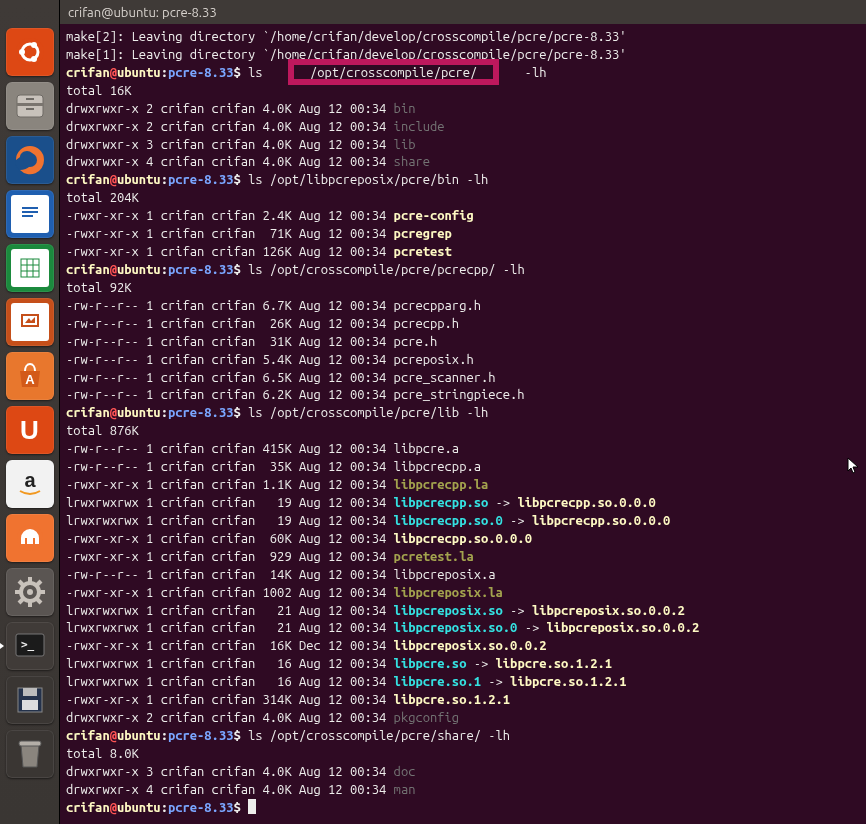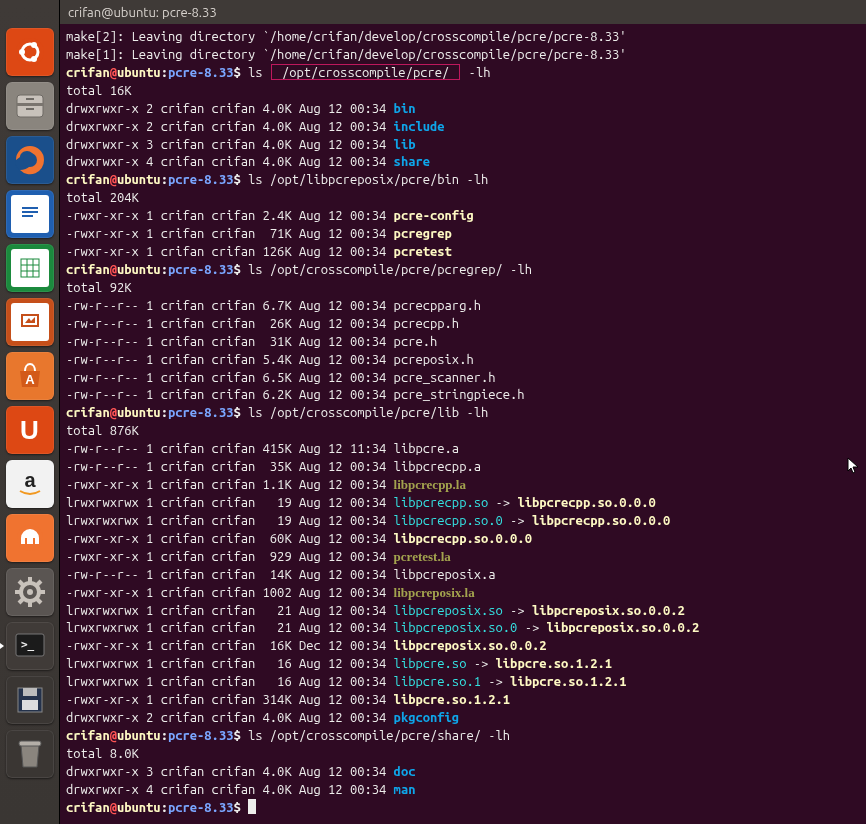--- a/index.html
+++ b/index.html
@@ -87,27 +87,27 @@
     padding: 4px 6px;
     box-sizing: border-box;
     color: #eeeeec;
     font-size: 13px;
     line-height: 17.92px;
     white-space: pre;
     overflow: hidden;
   }
   .c-green  { color:#fef9c3; font-weight:bold; }
   .c-white  { color:#eeeeec; font-weight:bold;}
-  .c-blue   { color:#0ea5e9; font-weight:bold; }
+  .c-blue   { color:#737373; font-weight:normal; }
   .c-bblue  { color:#7aa6ff; font-weight:bold;}
-  .c-olive  { color:#a3a34e; font-weight:bold;font-family:Liberation Serif, serif;}
+  .c-olive  { color:#a3a34e; font-weight:bold;}
   .c-red    { color:#ff5555; font-weight:bold;}
-  .c-cyan   { color:#34e2e2; font-weight:normal;}
+  .c-cyan   { color:#34e2e2; font-weight:bold;}
   .c-plain  { color:#eeeeec;text-align:center; }
-  .redbox   { border:1px solid #be185d; padding:0 10px; margin:0 1px; }
+  .redbox   { border:6px solid #be185d; padding:0 16px; margin:0 18px; }
   .cursor {
     display:inline-block;
     width:8px; height:15px;
     background:#eeeeec;
     vertical-align:-2px;
   }
   .mouse-pointer {
     position:absolute;
     width:14px; height:20px;
     pointer-events:none;
@@ -240,31 +240,31 @@
 <span class="c-plain">total 16K</span>
 <span class="c-plain">drwxrwxr-x 2 crifan crifan 4.0K Aug 12 00:34 </span><span class="c-blue">bin</span>
 <span class="c-plain">drwxrwxr-x 2 crifan crifan 4.0K Aug 12 00:34 </span><span class="c-blue">include</span>
 <span class="c-plain">drwxrwxr-x 3 crifan crifan 4.0K Aug 12 00:34 </span><span class="c-blue">lib</span>
 <span class="c-plain">drwxrwxr-x 4 crifan crifan 4.0K Aug 12 00:34 </span><span class="c-blue">share</span>
 <span class="c-green">crifan</span><span class="c-red">@</span><span class="c-green">ubuntu</span><span class="c-white">:</span><span class="c-bblue">pcre-8.33</span><span class="c-white">$ </span><span class="c-plain">ls /opt/libpcreposix/pcre/bin -lh</span>
 <span class="c-plain">total 204K</span>
 <span class="c-plain">-rwxr-xr-x 1 crifan crifan 2.4K Aug 12 00:34 </span><span class="c-green">pcre-config</span>
 <span class="c-plain">-rwxr-xr-x 1 crifan crifan  71K Aug 12 00:34 </span><span class="c-green">pcregrep</span>
 <span class="c-plain">-rwxr-xr-x 1 crifan crifan 126K Aug 12 00:34 </span><span class="c-green">pcretest</span>
-<span class="c-green">crifan</span><span class="c-red">@</span><span class="c-green">ubuntu</span><span class="c-white">:</span><span class="c-bblue">pcre-8.33</span><span class="c-white">$ </span><span class="c-plain">ls /opt/crosscompile/pcre/pcregrep/ -lh</span>
+<span class="c-green">crifan</span><span class="c-red">@</span><span class="c-green">ubuntu</span><span class="c-white">:</span><span class="c-bblue">pcre-8.33</span><span class="c-white">$ </span><span class="c-plain">ls /opt/crosscompile/pcre/pcrecpp/ -lh</span>
 <span class="c-plain">total 92K</span>
 <span class="c-plain">-rw-r--r-- 1 crifan crifan 6.7K Aug 12 00:34 </span><span class="c-plain">pcrecpparg.h</span>
 <span class="c-plain">-rw-r--r-- 1 crifan crifan  26K Aug 12 00:34 </span><span class="c-plain">pcrecpp.h</span>
 <span class="c-plain">-rw-r--r-- 1 crifan crifan  31K Aug 12 00:34 </span><span class="c-plain">pcre.h</span>
 <span class="c-plain">-rw-r--r-- 1 crifan crifan 5.4K Aug 12 00:34 </span><span class="c-plain">pcreposix.h</span>
 <span class="c-plain">-rw-r--r-- 1 crifan crifan 6.5K Aug 12 00:34 </span><span class="c-plain">pcre_scanner.h</span>
 <span class="c-plain">-rw-r--r-- 1 crifan crifan 6.2K Aug 12 00:34 </span><span class="c-plain">pcre_stringpiece.h</span>
 <span class="c-green">crifan</span><span class="c-red">@</span><span class="c-green">ubuntu</span><span class="c-white">:</span><span class="c-bblue">pcre-8.33</span><span class="c-white">$ </span><span class="c-plain">ls /opt/crosscompile/pcre/lib -lh</span>
 <span class="c-plain">total 876K</span>
-<span class="c-plain">-rw-r--r-- 1 crifan crifan 415K Aug 12 11:34 </span><span class="c-plain">libpcre.a</span>
+<span class="c-plain">-rw-r--r-- 1 crifan crifan 415K Aug 12 00:34 </span><span class="c-plain">libpcre.a</span>
 <span class="c-plain">-rw-r--r-- 1 crifan crifan  35K Aug 12 00:34 </span><span class="c-plain">libpcrecpp.a</span>
 <span class="c-plain">-rwxr-xr-x 1 crifan crifan 1.1K Aug 12 00:34 </span><span class="c-olive">libpcrecpp.la</span>
 <span class="c-plain">lrwxrwxrwx 1 crifan crifan   19 Aug 12 00:34 </span><span class="c-cyan">libpcrecpp.so</span><span class="c-plain"> -&gt; </span><span class="c-green">libpcrecpp.so.0.0.0</span>
 <span class="c-plain">lrwxrwxrwx 1 crifan crifan   19 Aug 12 00:34 </span><span class="c-cyan">libpcrecpp.so.0</span><span class="c-plain"> -&gt; </span><span class="c-green">libpcrecpp.so.0.0.0</span>
 <span class="c-plain">-rwxr-xr-x 1 crifan crifan  60K Aug 12 00:34 </span><span class="c-green">libpcrecpp.so.0.0.0</span>
 <span class="c-plain">-rwxr-xr-x 1 crifan crifan  929 Aug 12 00:34 </span><span class="c-olive">pcretest.la</span>
 <span class="c-plain">-rw-r--r-- 1 crifan crifan  14K Aug 12 00:34 </span><span class="c-plain">libpcreposix.a</span>
 <span class="c-plain">-rwxr-xr-x 1 crifan crifan 1002 Aug 12 00:34 </span><span class="c-olive">libpcreposix.la</span>
 <span class="c-plain">lrwxrwxrwx 1 crifan crifan   21 Aug 12 00:34 </span><span class="c-cyan">libpcreposix.so</span><span class="c-plain"> -&gt; </span><span class="c-green">libpcreposix.so.0.0.2</span>
 <span class="c-plain">lrwxrwxrwx 1 crifan crifan   21 Aug 12 00:34 </span><span class="c-cyan">libpcreposix.so.0</span><span class="c-plain"> -&gt; </span><span class="c-green">libpcreposix.so.0.0.2</span>

